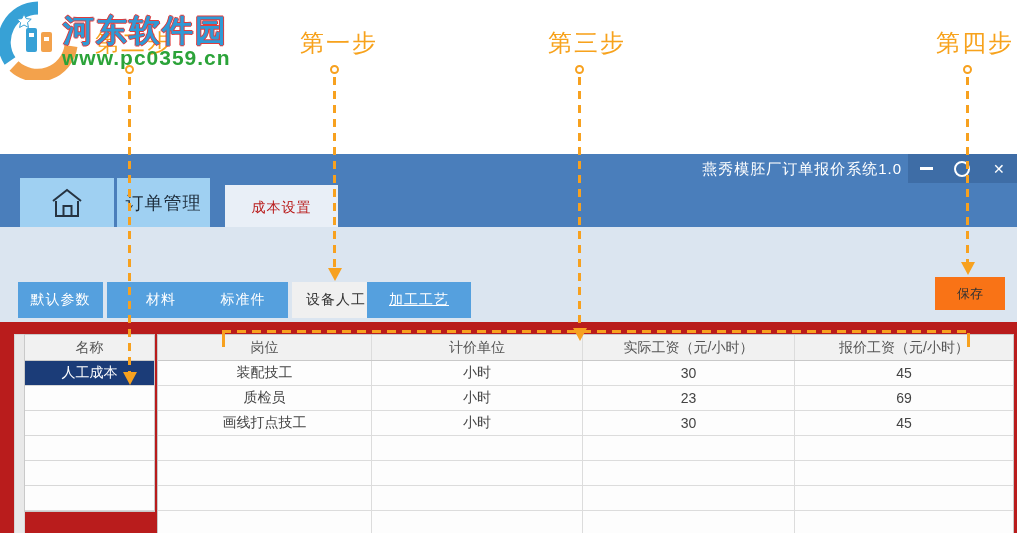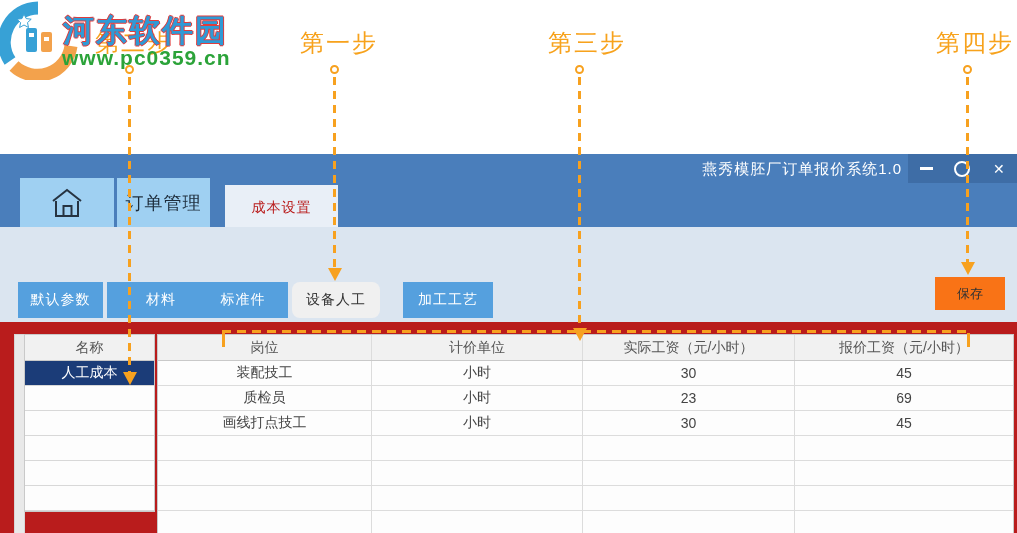--- a/index.html
+++ b/index.html
@@ -40,21 +40,21 @@
   .tab-order{position:absolute;left:117px;top:24px;width:93px;height:49px;background:#9fd0f2;
     display:flex;align-items:center;justify-content:center;font-size:18px;color:#1c2b3a;letter-spacing:1px;}
   .tab-cost{position:absolute;left:225px;top:31px;width:113px;height:45px;background:#e9eff7;
     display:flex;align-items:center;justify-content:center;font-size:14px;color:#b91c1c;z-index:3;letter-spacing:1px;}
 
   
   .band{position:absolute;left:0;top:227px;width:1017px;height:95px;background:#dbe5f0;z-index:1;}
   .subtabs{position:absolute;left:0;top:55px;height:36px;width:1017px;}
   .subtab{position:absolute;top:0;height:36px;background:#55a0de;color:#fff;font-size:14px;
     display:flex;align-items:center;justify-content:center;letter-spacing:1px;}
-  .subtab.active{background:#f0f0f0;color:#333;border-radius:8px;}
+  .subtab.active{background:#f0f0f0;color:#333;}
   .save-btn{position:absolute;left:935px;top:50px;width:70px;height:33px;background:#f97316;
     color:#333;font-size:13px;display:flex;align-items:center;justify-content:center;border:none;}
 
   
   .content{position:absolute;left:0;top:322px;width:1017px;height:211px;background:#b91c1c;z-index:1;}
   .gutter{position:absolute;left:14px;top:12px;width:9px;height:199px;background:#e9e9e9;border:1px solid #d6d6d6;}
 
   .side-list{position:absolute;left:24px;top:12px;width:129px;border:1px solid #c9c9c9;background:#fff;}
   .side-head{height:25px;background:#f1f1f1;border-bottom:1px solid #c9c9c9;display:flex;
     align-items:center;justify-content:center;font-size:14px;color:#555;}
@@ -137,21 +137,21 @@
     <div class="tab-order">订单管理</div>
     <div class="tab-cost">成本设置</div>
   </div>
 
   <div class="band">
     <div class="subtabs" id="subtabs">
         <div class="subtab" style="left: 18px; width: 85px;">默认参数</div>
         <div class="subtab" style="left: 107px; width: 108px;">材料</div>
         <div class="subtab" style="left: 198px; width: 90px;">标准件</div>
         <div class="subtab active" style="left: 292px; width: 88px;">设备人工</div>
-        <div class="subtab" style="left: 403px; width: 90px;">加工工艺</div>
+        <div class="subtab" style="left: 367px; width: 104px; text-decoration: underline;">加工工艺</div>
       </div>
     <button class="save-btn">保存</button>
   </div>
 
   <div class="content">
     <div class="gutter"></div>
 
     <div class="side-list">
       <div class="side-head">名称</div>
       <div id="side-rows">

